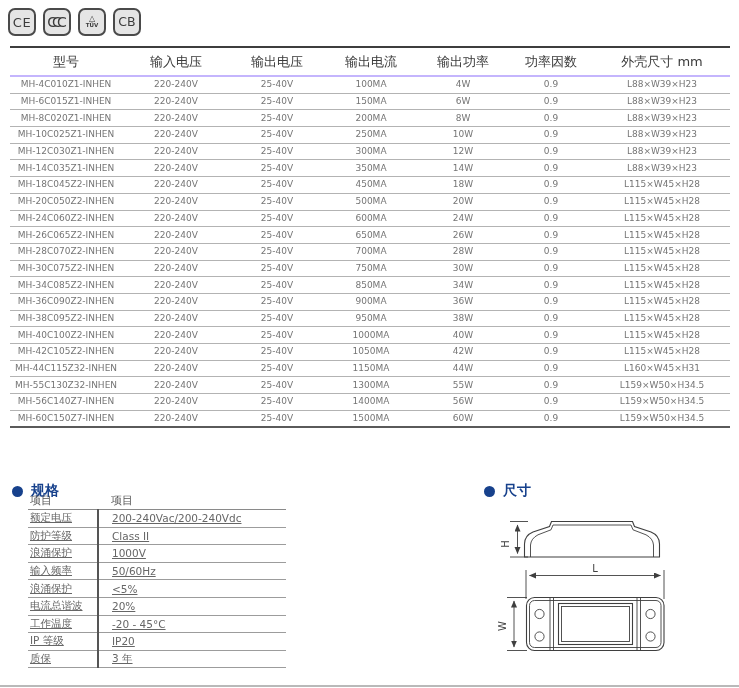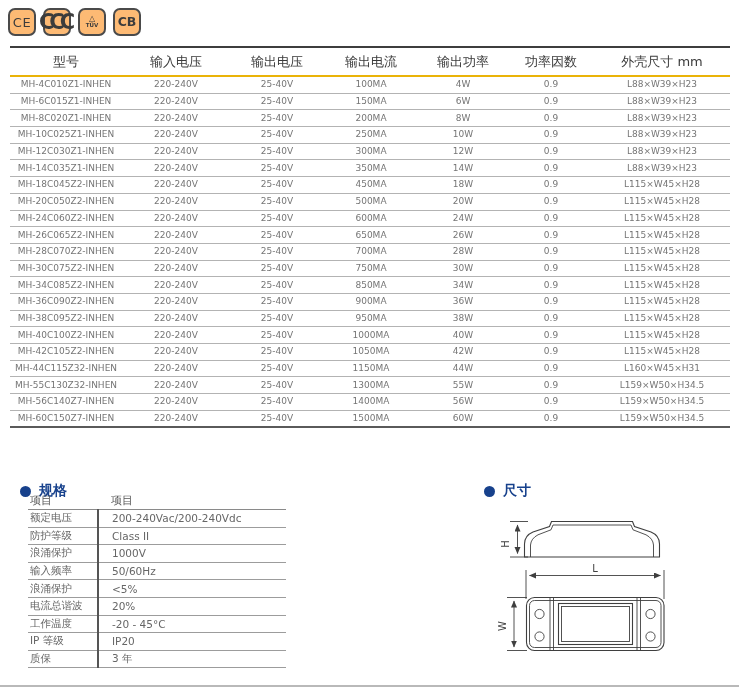--- a/index.html
+++ b/index.html
@@ -3,52 +3,52 @@
 <meta charset="utf-8">
 <style>
   html,body{margin:0;padding:0;}
   body{
     width:739px;height:688px;position:relative;background:#ffffff;overflow:hidden;
     font-family:"DejaVu Sans","Liberation Sans",sans-serif;
   }
   
   .badges{position:absolute;left:8px;top:8px;display:flex;gap:7px;}
   .badge{width:28px;height:28px;box-sizing:border-box;border:2px solid #4a4a4a;border-radius:7px;
-    display:flex;align-items:center;justify-content:center;flex-direction:column;color:#3c3c3c;background:#fdba74;}
+    display:flex;align-items:center;justify-content:center;flex-direction:column;color:#3c3c3c;background:#e5e5e5;}
   .badge .main{font-size:12px;font-weight:500;line-height:1;}
   .badge-CE .main{font-size:13px;letter-spacing:0.5px;}
-  .badge-CCC .main{font-size:21px;font-weight:700;letter-spacing:-5px;margin-left:-5px;}
+  .badge-CCC .main{font-size:14px;font-weight:400;letter-spacing:-5px;margin-left:-5px;}
   .badge-TUV .tri{font-size:8px;line-height:8px;}
   .badge-TUV .main{font-size:5.5px;font-weight:600;}
-  .badge-CB .main{font-size:12.5px;font-weight:bold;}
+  .badge-CB .main{font-size:12.5px;}
 
   
   table{border-collapse:collapse;}
   .main-table{position:absolute;top:46px;left:10px;width:720px;table-layout:fixed;}
   .main-table thead th{
     height:27px;font-size:13px;font-weight:500;color:#3a3a3a;text-align:center;padding:0;
-    border-top:2px solid #3d3d3d;border-bottom:2px solid #eab308;white-space:nowrap;overflow:hidden;}
+    border-top:2px solid #3d3d3d;border-bottom:2px solid #c4b5fd;white-space:nowrap;overflow:hidden;}
   .main-table tbody td{
     height:15.7px;font-size:9px;color:#757575;text-align:center;padding:0;
     border-bottom:1px solid #b3b3b3;white-space:nowrap;overflow:hidden;line-height:1;}
   .main-table tbody tr:last-child td{border-bottom:2.5px solid #5a5a5a;}
 
   
   .section-title{position:absolute;top:482px;display:flex;align-items:center;gap:8px;
     color:#17418c;font-size:14px;font-weight:600;}
   .section-title .bullet{width:11px;height:11px;border-radius:50%;background:#17418c;flex:0 0 auto;}
-  #spec-title{left:20px;}
+  #spec-title{left:12px;}
   #dim-title{left:484px;}
 
   
   .spec-table{position:absolute;left:28px;top:491px;width:258px;table-layout:fixed;}
   .spec-table th{font-size:11px;font-weight:500;color:#555;text-align:left;height:18px;
     padding:0;border-bottom:1px solid #8a8a8a;}
   .spec-table td{font-size:10.5px;color:#666;height:16.6px;padding:0;
-    border-bottom:1px solid #9c9c9c;white-space:nowrap;overflow:hidden;}
+    border-bottom:1px solid #9c9c9c;white-space:nowrap;overflow:hidden;text-decoration:underline;}
   .spec-table .v{padding-left:13px;}
   .spec-table td.v{border-left:2px solid #555;}
   .spec-table td.k, .spec-table th.k{padding-left:2px;}
 
   
   .dim-svg{position:absolute;left:480px;top:500px;}
   .dim-svg text{font-family:"DejaVu Sans","Liberation Sans",sans-serif;font-size:10px;fill:#3f3f3f;}
 
   .page-bottom-line{position:absolute;left:0;bottom:1px;width:739px;height:0;border-top:2px solid #b9b9b9;}
 </style>

